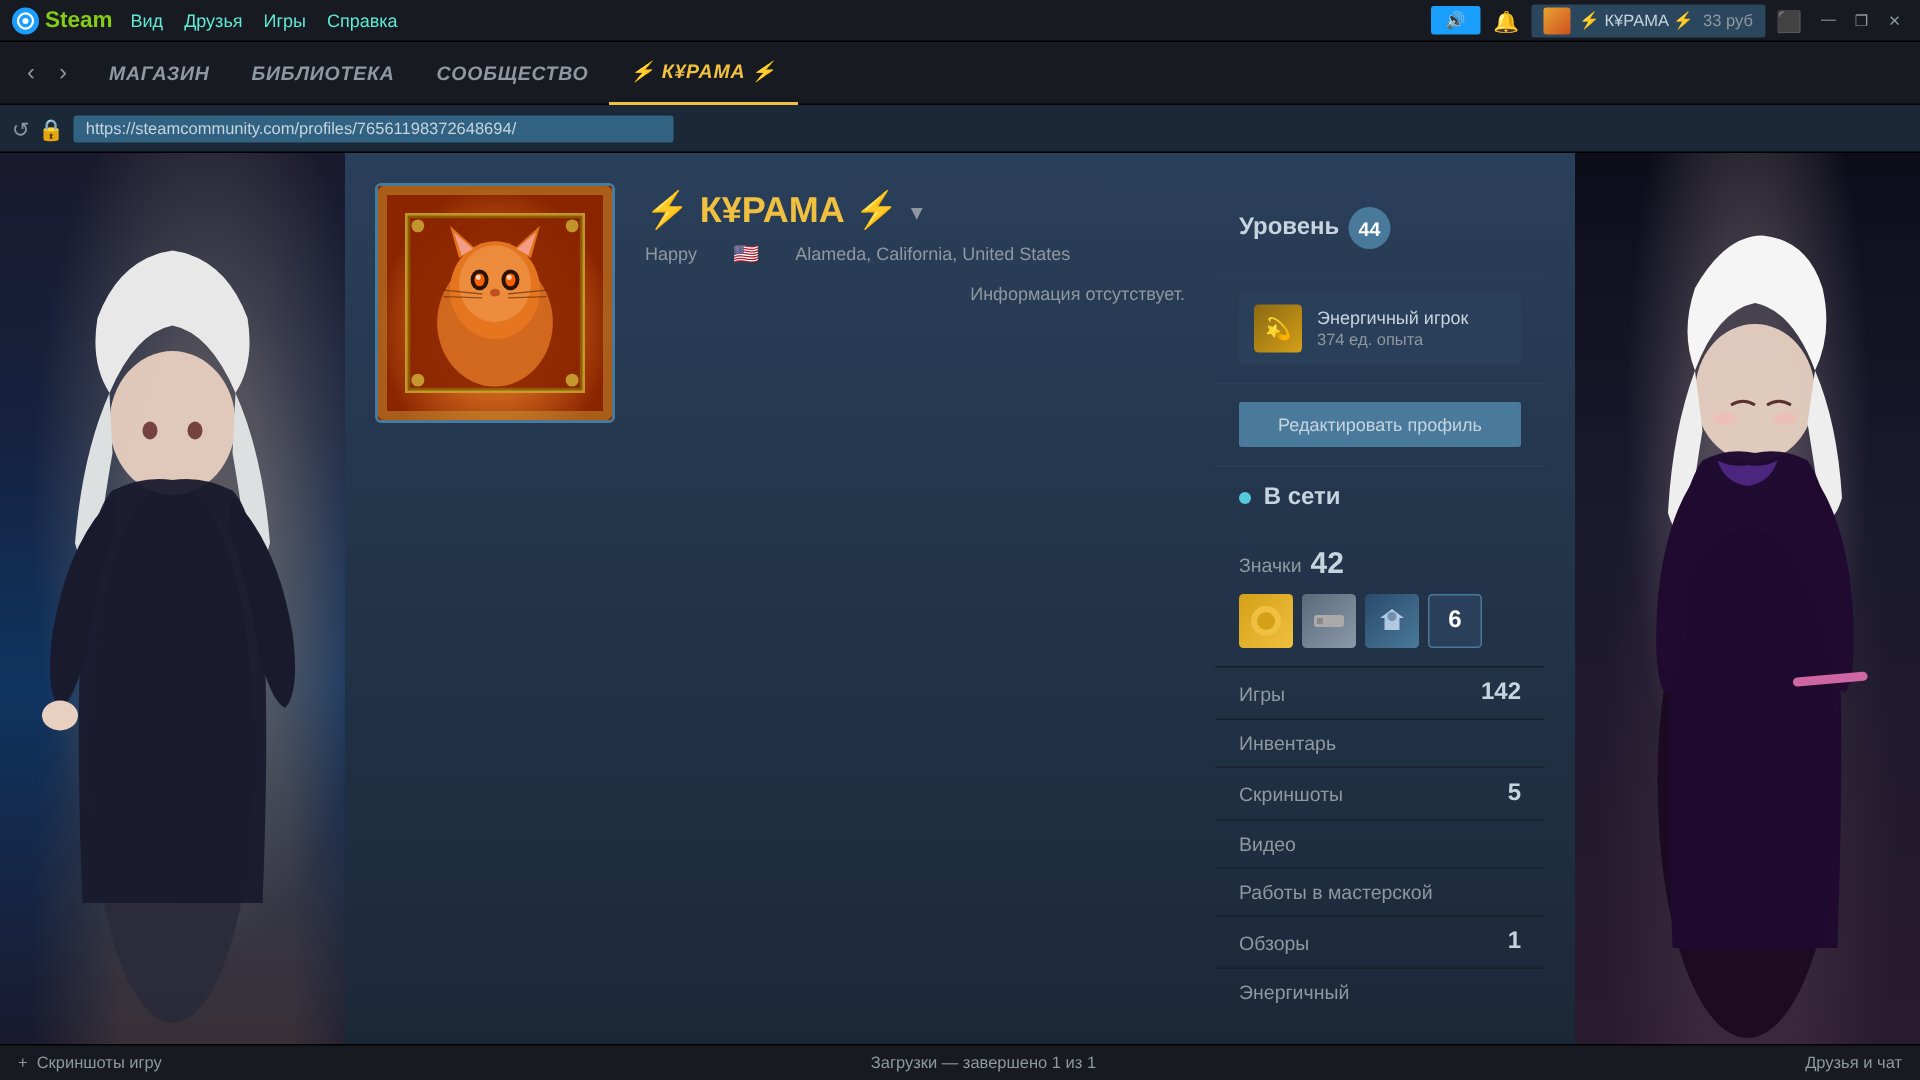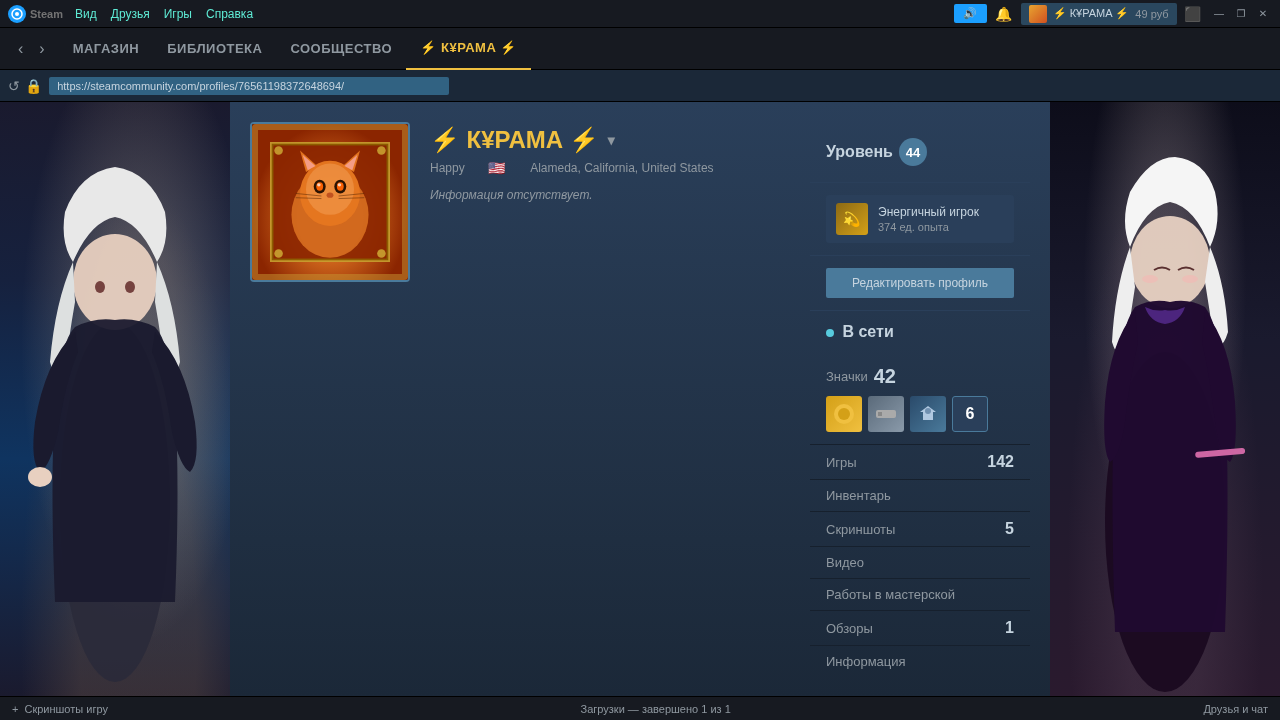--- a/index.html
+++ b/index.html
@@ -25,23 +25,23 @@
     }
     #titlebar-left {
       display: flex;
       align-items: center;
       gap: 12px;
     }
     #steam-logo {
       display: flex;
       align-items: center;
       gap: 4px;
-      font-size: 11px;
+      font-size: 15px;
       font-weight: bold;
-      color: #737373;
+      color: #84cc16;
     }
     #steam-logo .steam-icon {
       width: 18px;
       height: 18px;
       background: #1b9fff;
       border-radius: 50%;
       display: flex;
       align-items: center;
       justify-content: center;
       font-size: 10px;
@@ -135,20 +135,21 @@
       height: 42px;
       display: flex;
       align-items: center;
       font-size: 13px;
       font-weight: bold;
       text-transform: uppercase;
       letter-spacing: 0.5px;
       cursor: pointer;
       color: #8f98a0;
       text-decoration: none;
+      font-style: italic;
     }
     .nav-item.active {
       color: #fff;
       border-bottom: 2px solid #1b9fff;
     }
     .nav-item.kurama {
       color: #f0c040;
     }
     .nav-item.kurama.active {
       border-bottom: 2px solid #f0c040;
@@ -330,21 +331,21 @@
       font-size: 12px;
       color: #8f98a0;
       margin-bottom: 12px;
     }
     .flag {
       font-size: 14px;
     }
     .profile-summary {
       font-size: 12px;
       color: #8f98a0;
-      font-style: italic;
+      text-align: right;
     }
 
     .level-section {
       padding: 16px;
       border-bottom: 1px solid #2a3f5a;
     }
     .level-badge {
       display: inline-flex;
       align-items: center;
       gap: 6px;
@@ -530,21 +531,21 @@
       <span>Игры</span>
       <span>Справка</span>
     </div>
   </div>
   <div id="titlebar-right">
     <button class="title-btn accent">🔊</button>
     <button class="notif-btn">🔔</button>
     <div class="user-chip">
       <div class="user-avatar-small"></div>
       <span>⚡ К¥РАМА ⚡</span>
-      <span style="color:#8f98a0">49 руб</span>
+      <span style="color:#8f98a0">33 руб</span>
     </div>
     <button class="notif-btn">⬛</button>
     <div class="win-controls">
       <div class="win-ctrl">—</div>
       <div class="win-ctrl">❐</div>
       <div class="win-ctrl close">✕</div>
     </div>
   </div>
 </div>
 
@@ -756,21 +757,21 @@
         </div>
         <div class="stat-row">
           <span class="stat-name">Работы в мастерской</span>
           <span class="stat-value"></span>
         </div>
         <div class="stat-row">
           <span class="stat-name">Обзоры</span>
           <span class="stat-value">1</span>
         </div>
         <div class="stat-row">
-          <span class="stat-name">Информация</span>
+          <span class="stat-name">Энергичный</span>
           <span class="stat-value"></span>
         </div>
       </div>
     </div>
 
   </div>
 
 </div>
 
 <div id="statusbar">

